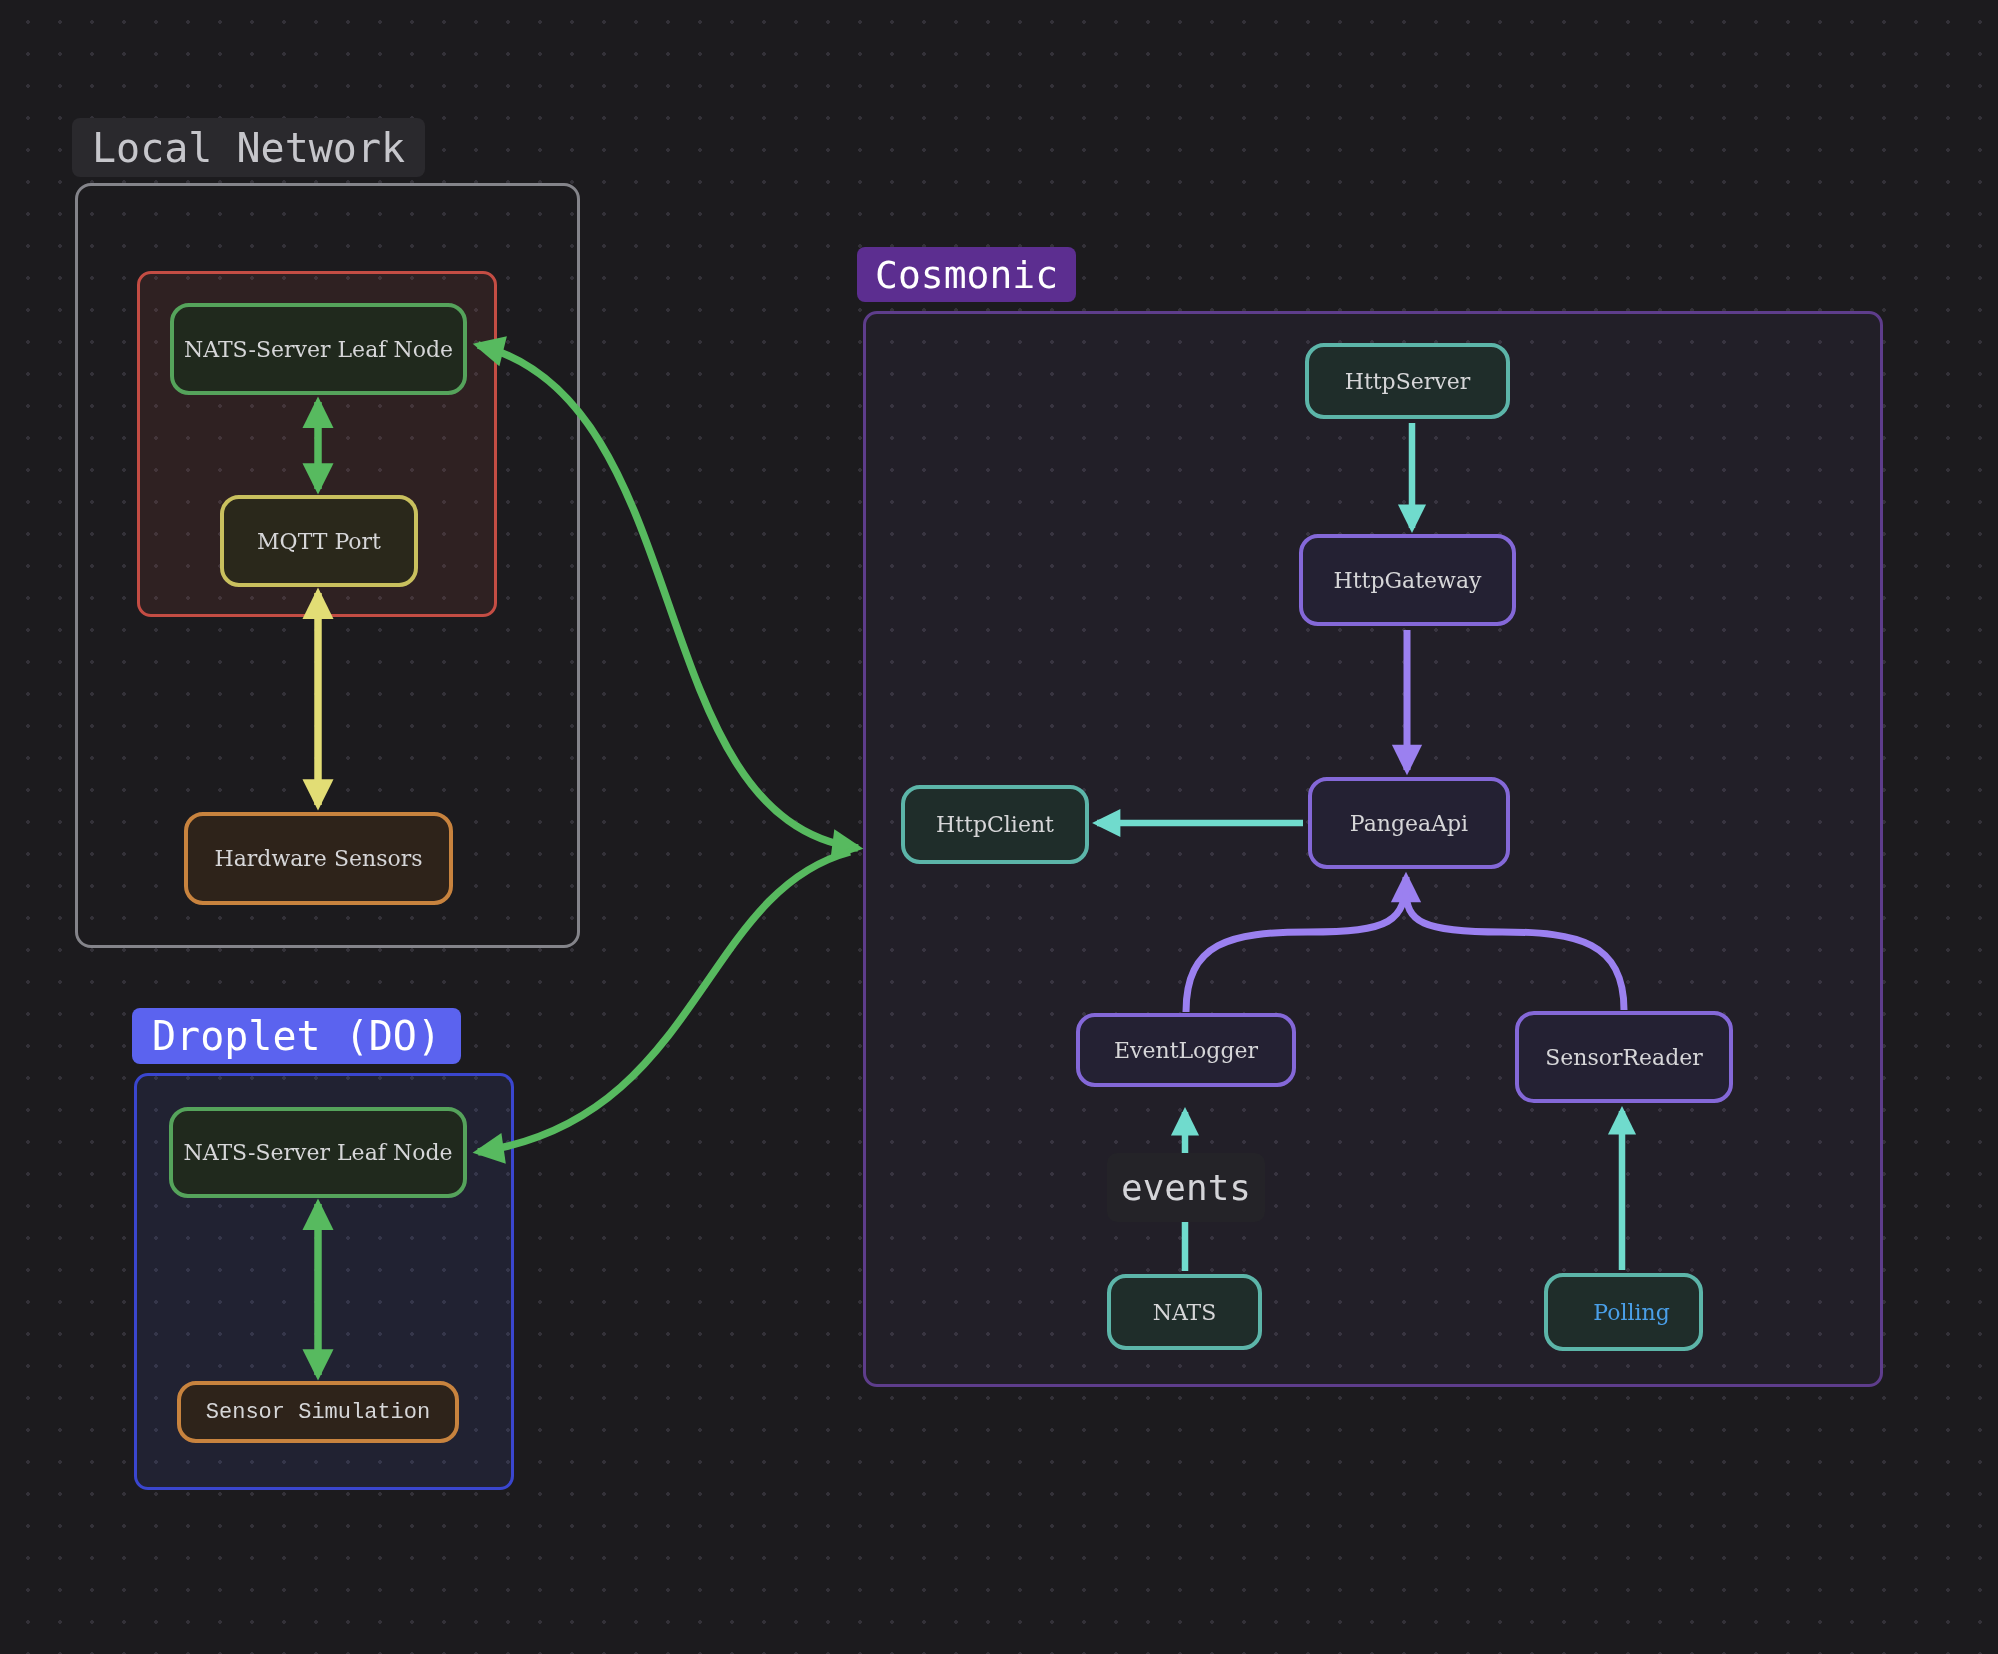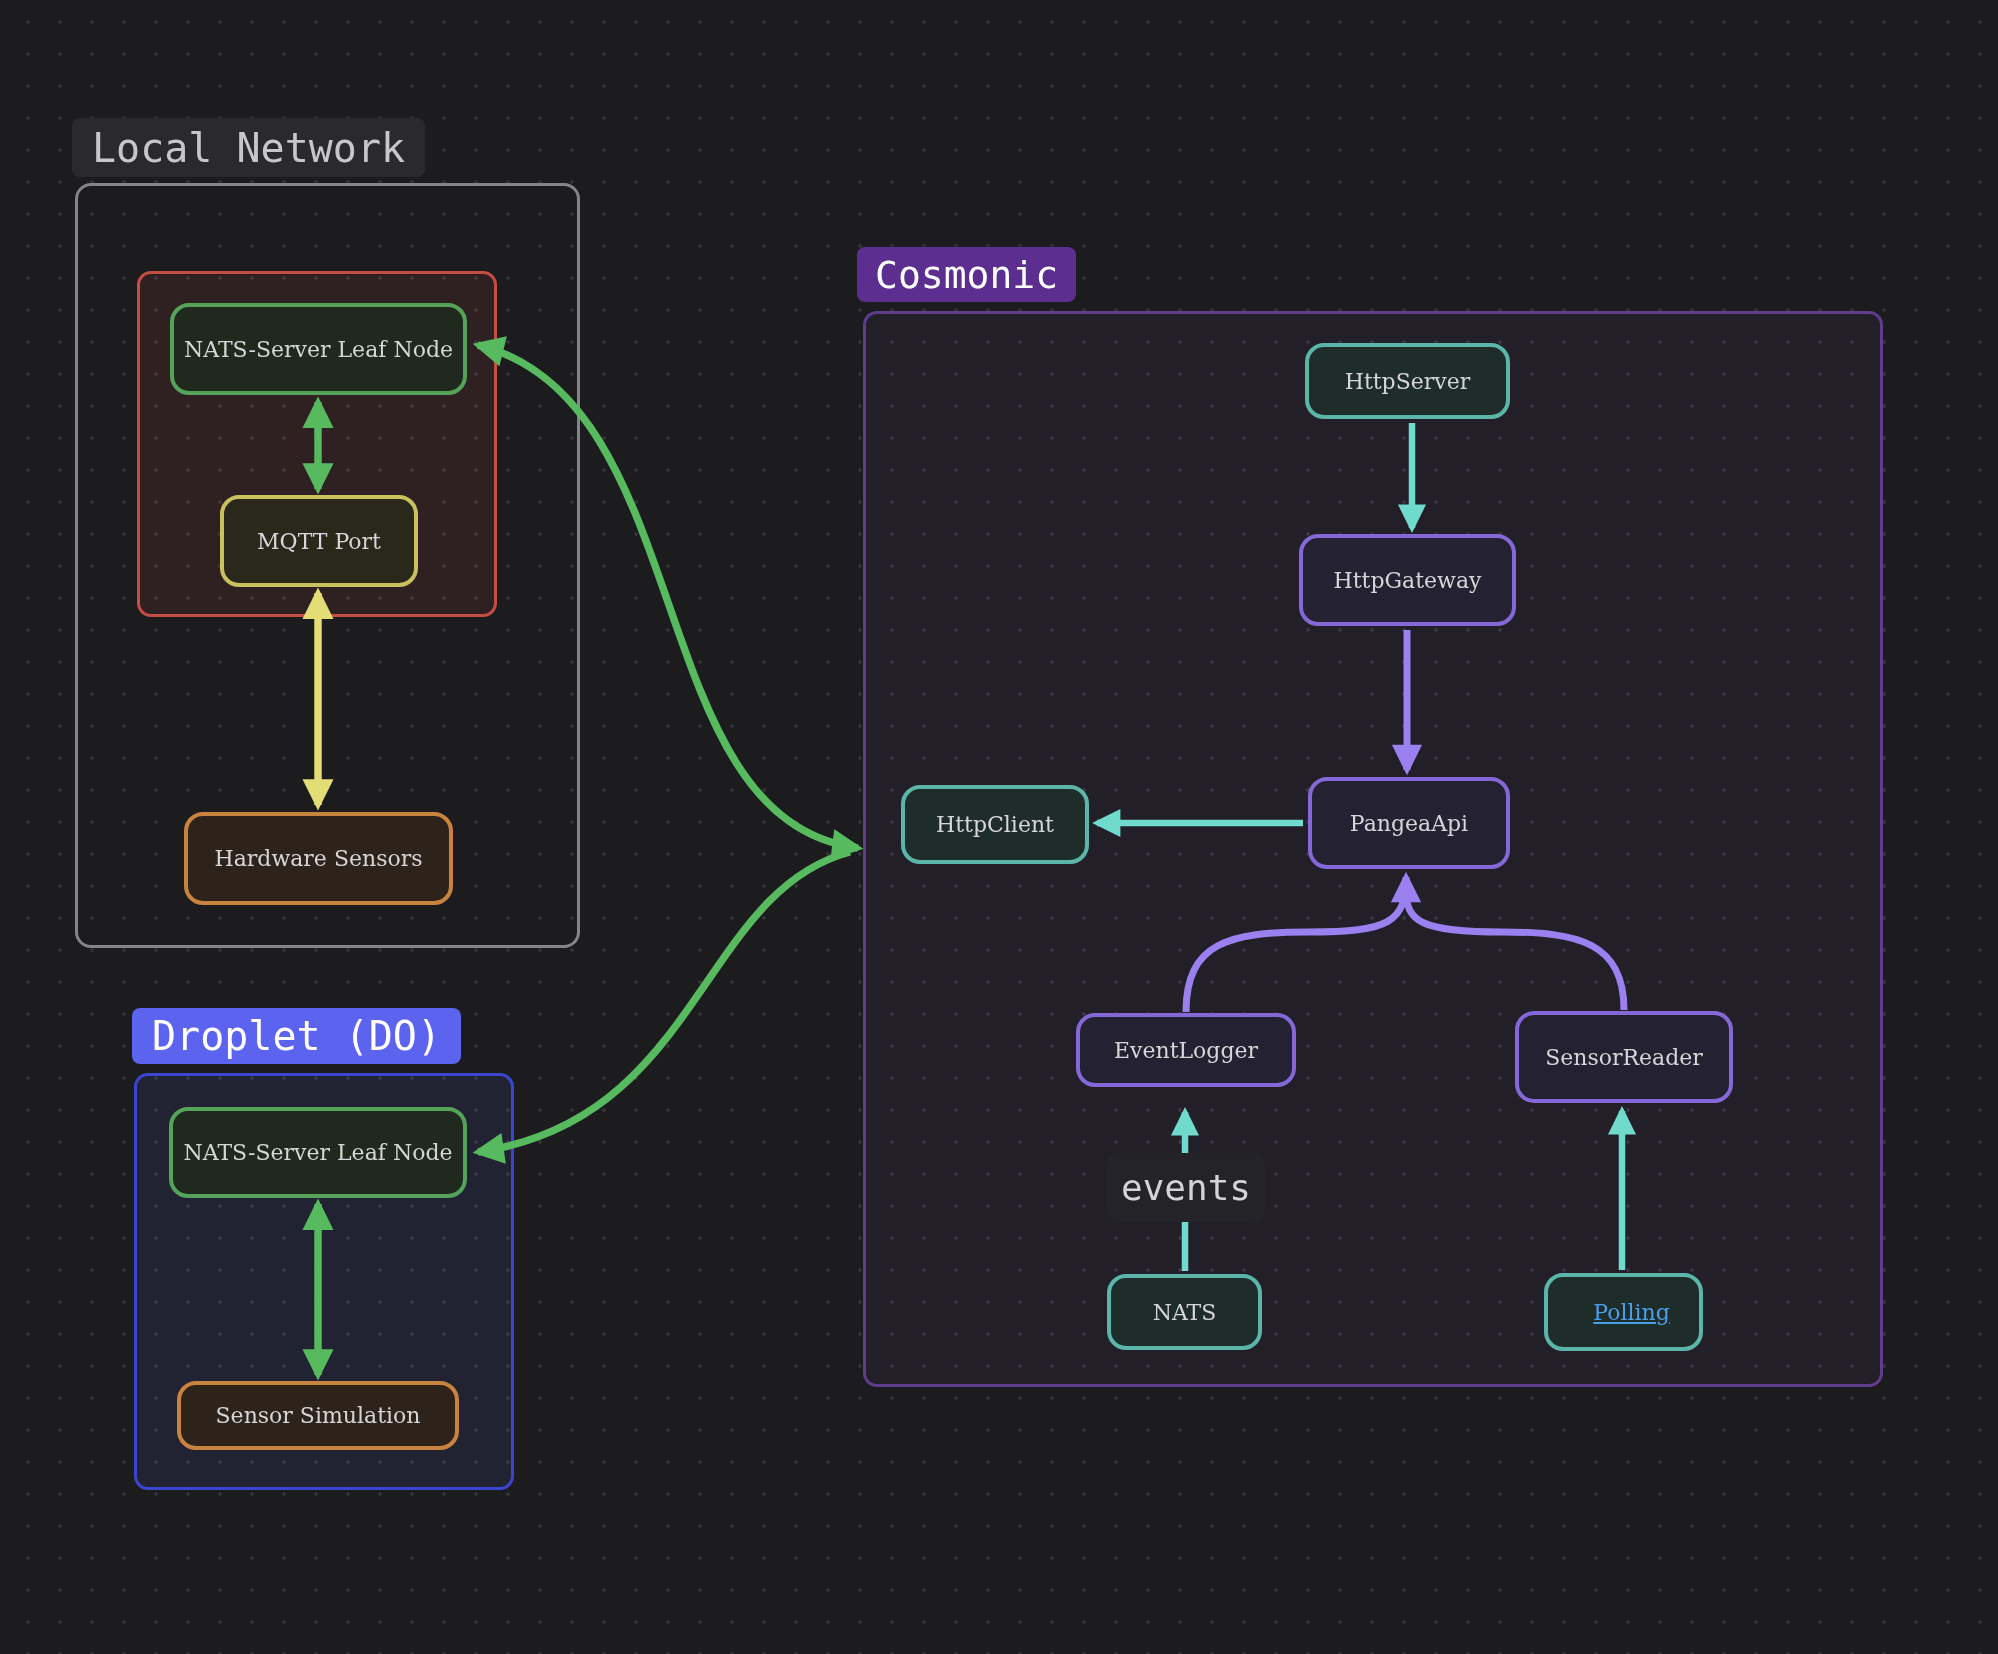--- a/index.html
+++ b/index.html
@@ -29,30 +29,30 @@
         text-align:center;z-index:2;}
   .n-green{border:4px solid var(--green-border,#55a35b);background:#20291d;}
   .n-yellow{border:4px solid var(--yellow-border,#c9c05e);background:#2a281b;}
   .n-orange{border:4px solid var(--orange-border,#c8833e);background:#2e231a;}
   .n-teal{border:4px solid var(--teal-border,#5cb5a9);background:#1f2d2a;}
   .n-purple{border:4px solid var(--purple-node-border,#8468d8);background:#242133;}
   .nats-rpi{left:170px;top:303px;width:297px;height:92px;}
   .mqtt{left:220px;top:495px;width:198px;height:92px;}
   .hw{left:184px;top:812px;width:269px;height:93px;}
   .nats-droplet{left:169px;top:1107px;width:298px;height:91px;}
-  .sensorsim{left:177px;top:1381px;width:282px;height:69px;}
+  .sensorsim{left:177px;top:1381px;width:282px;height:62px;font-family:Liberation Mono, monospace;}
   .httpserver{left:1305px;top:343px;width:205px;height:76px;}
   .httpgateway{left:1299px;top:534px;width:217px;height:92px;}
   .pangea{left:1308px;top:777px;width:202px;height:92px;}
   .httpclient{left:901px;top:785px;width:188px;height:79px;}
   .eventlogger{left:1076px;top:1013px;width:220px;height:74px;}
   .sensorreader{left:1515px;top:1011px;width:218px;height:92px;}
   .natsbox{left:1107px;top:1274px;width:155px;height:76px;}
   .pollingbox{left:1544px;top:1273px;width:159px;height:78px;}
-  .link{color:var(--link,#4a9fe8);text-decoration:underline;cursor:pointer;margin-left:16px;}
+  .link{color:var(--link,#4a9fe8);cursor:pointer;margin-left:16px;}
   
   .elabel{left:1107px;top:1153px;height:69px;display:flex;align-items:center;padding:0 14px;
           font-size:36px;color:#d4d4d8;background:#242328;border-radius:10px;z-index:4;}
   
   svg.arrows{position:absolute;left:0;top:0;z-index:3;pointer-events:none;}
   .s-green{stroke:var(--arrow-green,#57ba5f);stroke-width:7.5;fill:none;}
   .s-yellow{stroke:var(--arrow-yellow,#e2dd75);stroke-width:7.5;fill:none;}
   .s-teal{stroke:var(--arrow-teal,#70dbcd);stroke-width:6.5;fill:none;}
   .s-purple{stroke:var(--arrow-purple,#9b80f0);stroke-width:7;fill:none;}
   .m-green{fill:var(--arrow-green,#57ba5f);}

